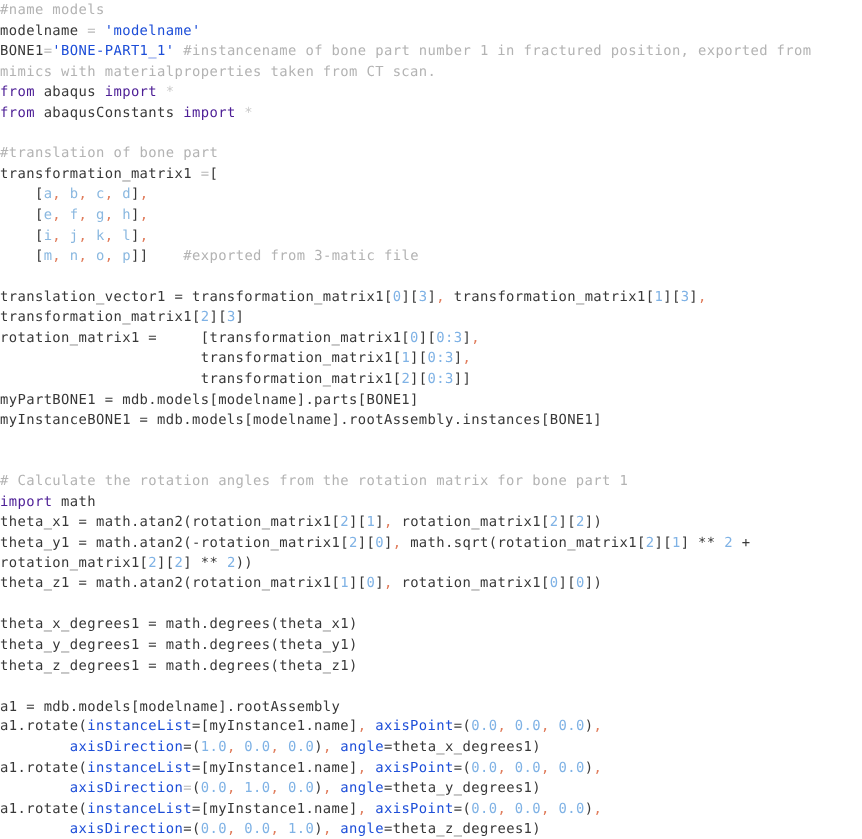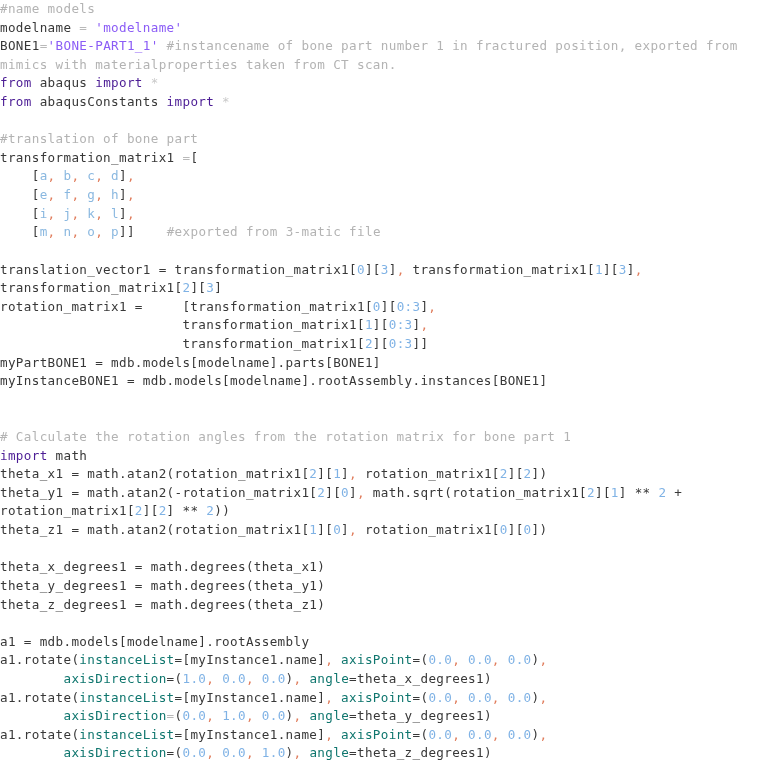--- a/index.html
+++ b/index.html
@@ -31,24 +31,24 @@
   .ln {
     display: block;
     height: 18.62px;
     white-space: pre;
     overflow: hidden;
   }
   
   .t-plain   { color: #383838; }
   .t-comment { color: #b3b3b3; }
   .t-keyword { color: #4c1d95; }
-  .t-string  { color: #8b5cf6; }
+  .t-string  { color: #1d4ed8; }
   .t-number  { color: #7fb2e5; }
   .t-var     { color: #8ab8e0; }
   .t-punct   { color: #e07b5a; }
-  .t-kwarg   { color: #0f766e; }
+  .t-kwarg   { color: #1d4ed8; }
   .t-op      { color: #b9b9b9; }
   .t-star    { color: #c9c9c9; }
 </style>
 </head>
 <body>
 
 <pre id="code-listing"><span class="ln"><span class="t-comment">#name models</span></span><span class="ln"><span class="t-plain">modelname </span><span class="t-op">=</span><span class="t-plain"> </span><span class="t-string">'modelname'</span></span><span class="ln"><span class="t-plain">BONE1</span><span class="t-op">=</span><span class="t-string">'BONE-PART1_1'</span><span class="t-comment"> #instancename of bone part number 1 in fractured position, exported from</span></span><span class="ln"><span class="t-comment">mimics with materialproperties taken from CT scan.</span></span><span class="ln"><span class="t-keyword">from</span><span class="t-plain"> abaqus </span><span class="t-keyword">import</span><span class="t-star"> *</span></span><span class="ln"><span class="t-keyword">from</span><span class="t-plain"> abaqusConstants </span><span class="t-keyword">import</span><span class="t-star"> *</span></span><span class="ln">&nbsp;</span><span class="ln"><span class="t-comment">#translation of bone part</span></span><span class="ln"><span class="t-plain">transformation_matrix1 </span><span class="t-op">=</span><span class="t-plain">[</span></span><span class="ln"><span class="t-plain">    [</span><span class="t-var">a</span><span class="t-punct">,</span><span class="t-plain"> </span><span class="t-var">b</span><span class="t-punct">,</span><span class="t-plain"> </span><span class="t-var">c</span><span class="t-punct">,</span><span class="t-plain"> </span><span class="t-var">d</span><span class="t-plain">]</span><span class="t-punct">,</span></span><span class="ln"><span class="t-plain">    [</span><span class="t-var">e</span><span class="t-punct">,</span><span class="t-plain"> </span><span class="t-var">f</span><span class="t-punct">,</span><span class="t-plain"> </span><span class="t-var">g</span><span class="t-punct">,</span><span class="t-plain"> </span><span class="t-var">h</span><span class="t-plain">]</span><span class="t-punct">,</span></span><span class="ln"><span class="t-plain">    [</span><span class="t-var">i</span><span class="t-punct">,</span><span class="t-plain"> </span><span class="t-var">j</span><span class="t-punct">,</span><span class="t-plain"> </span><span class="t-var">k</span><span class="t-punct">,</span><span class="t-plain"> </span><span class="t-var">l</span><span class="t-plain">]</span><span class="t-punct">,</span></span><span class="ln"><span class="t-plain">    [</span><span class="t-var">m</span><span class="t-punct">,</span><span class="t-plain"> </span><span class="t-var">n</span><span class="t-punct">,</span><span class="t-plain"> </span><span class="t-var">o</span><span class="t-punct">,</span><span class="t-plain"> </span><span class="t-var">p</span><span class="t-plain">]]</span><span class="t-comment">    #exported from 3-matic file</span></span><span class="ln">&nbsp;</span><span class="ln"><span class="t-plain">translation_vector1 = transformation_matrix1[</span><span class="t-number">0</span><span class="t-plain">][</span><span class="t-number">3</span><span class="t-plain">]</span><span class="t-punct">,</span><span class="t-plain"> transformation_matrix1[</span><span class="t-number">1</span><span class="t-plain">][</span><span class="t-number">3</span><span class="t-plain">]</span><span class="t-punct">,</span></span><span class="ln"><span class="t-plain">transformation_matrix1[</span><span class="t-number">2</span><span class="t-plain">][</span><span class="t-number">3</span><span class="t-plain">]</span></span><span class="ln"><span class="t-plain">rotation_matrix1 =     [transformation_matrix1[</span><span class="t-number">0</span><span class="t-plain">][</span><span class="t-number">0:3</span><span class="t-plain">]</span><span class="t-punct">,</span></span><span class="ln"><span class="t-plain">                       transformation_matrix1[</span><span class="t-number">1</span><span class="t-plain">][</span><span class="t-number">0:3</span><span class="t-plain">]</span><span class="t-punct">,</span></span><span class="ln"><span class="t-plain">                       transformation_matrix1[</span><span class="t-number">2</span><span class="t-plain">][</span><span class="t-number">0:3</span><span class="t-plain">]]</span></span><span class="ln"><span class="t-plain">myPartBONE1 = mdb.models[modelname].parts[BONE1]</span></span><span class="ln"><span class="t-plain">myInstanceBONE1 = mdb.models[modelname].rootAssembly.instances[BONE1]</span></span><span class="ln">&nbsp;</span><span class="ln">&nbsp;</span><span class="ln"><span class="t-comment"># Calculate the rotation angles from the rotation matrix for bone part 1</span></span><span class="ln"><span class="t-keyword">import</span><span class="t-plain"> math</span></span><span class="ln"><span class="t-plain">theta_x1 = math.atan2(rotation_matrix1[</span><span class="t-number">2</span><span class="t-plain">][</span><span class="t-number">1</span><span class="t-plain">]</span><span class="t-punct">,</span><span class="t-plain"> rotation_matrix1[</span><span class="t-number">2</span><span class="t-plain">][</span><span class="t-number">2</span><span class="t-plain">])</span></span><span class="ln"><span class="t-plain">theta_y1 = math.atan2(-rotation_matrix1[</span><span class="t-number">2</span><span class="t-plain">][</span><span class="t-number">0</span><span class="t-plain">]</span><span class="t-punct">,</span><span class="t-plain"> math.sqrt(rotation_matrix1[</span><span class="t-number">2</span><span class="t-plain">][</span><span class="t-number">1</span><span class="t-plain">] ** </span><span class="t-number">2</span><span class="t-plain"> +</span></span><span class="ln"><span class="t-plain">rotation_matrix1[</span><span class="t-number">2</span><span class="t-plain">][</span><span class="t-number">2</span><span class="t-plain">] ** </span><span class="t-number">2</span><span class="t-plain">))</span></span><span class="ln"><span class="t-plain">theta_z1 = math.atan2(rotation_matrix1[</span><span class="t-number">1</span><span class="t-plain">][</span><span class="t-number">0</span><span class="t-plain">]</span><span class="t-punct">,</span><span class="t-plain"> rotation_matrix1[</span><span class="t-number">0</span><span class="t-plain">][</span><span class="t-number">0</span><span class="t-plain">])</span></span><span class="ln">&nbsp;</span><span class="ln"><span class="t-plain">theta_x_degrees1 = math.degrees(theta_x1)</span></span><span class="ln"><span class="t-plain">theta_y_degrees1 = math.degrees(theta_y1)</span></span><span class="ln"><span class="t-plain">theta_z_degrees1 = math.degrees(theta_z1)</span></span><span class="ln">&nbsp;</span><span class="ln"><span class="t-plain">a1 = mdb.models[modelname].rootAssembly</span></span><span class="ln"><span class="t-plain">a1.rotate(</span><span class="t-kwarg">instanceList</span><span class="t-plain">=[myInstance1.name]</span><span class="t-punct">,</span><span class="t-plain"> </span><span class="t-kwarg">axisPoint</span><span class="t-plain">=(</span><span class="t-number">0.0</span><span class="t-punct">,</span><span class="t-plain"> </span><span class="t-number">0.0</span><span class="t-punct">,</span><span class="t-plain"> </span><span class="t-number">0.0</span><span class="t-plain">)</span><span class="t-punct">,</span></span><span class="ln"><span class="t-plain">        </span><span class="t-kwarg">axisDirection</span><span class="t-plain">=(</span><span class="t-number">1.0</span><span class="t-punct">,</span><span class="t-plain"> </span><span class="t-number">0.0</span><span class="t-punct">,</span><span class="t-plain"> </span><span class="t-number">0.0</span><span class="t-plain">)</span><span class="t-punct">,</span><span class="t-plain"> </span><span class="t-kwarg">angle</span><span class="t-plain">=theta_x_degrees1)</span></span><span class="ln"><span class="t-plain">a1.rotate(</span><span class="t-kwarg">instanceList</span><span class="t-plain">=[myInstance1.name]</span><span class="t-punct">,</span><span class="t-plain"> </span><span class="t-kwarg">axisPoint</span><span class="t-plain">=(</span><span class="t-number">0.0</span><span class="t-punct">,</span><span class="t-plain"> </span><span class="t-number">0.0</span><span class="t-punct">,</span><span class="t-plain"> </span><span class="t-number">0.0</span><span class="t-plain">)</span><span class="t-punct">,</span></span><span class="ln"><span class="t-plain">        </span><span class="t-kwarg">axisDirection</span><span class="t-op">=</span><span class="t-plain">(</span><span class="t-number">0.0</span><span class="t-punct">,</span><span class="t-plain"> </span><span class="t-number">1.0</span><span class="t-punct">,</span><span class="t-plain"> </span><span class="t-number">0.0</span><span class="t-plain">)</span><span class="t-punct">,</span><span class="t-plain"> </span><span class="t-kwarg">angle</span><span class="t-plain">=theta_y_degrees1)</span></span><span class="ln"><span class="t-plain">a1.rotate(</span><span class="t-kwarg">instanceList</span><span class="t-plain">=[myInstance1.name]</span><span class="t-punct">,</span><span class="t-plain"> </span><span class="t-kwarg">axisPoint</span><span class="t-plain">=(</span><span class="t-number">0.0</span><span class="t-punct">,</span><span class="t-plain"> </span><span class="t-number">0.0</span><span class="t-punct">,</span><span class="t-plain"> </span><span class="t-number">0.0</span><span class="t-plain">)</span><span class="t-punct">,</span></span><span class="ln"><span class="t-plain">        </span><span class="t-kwarg">axisDirection</span><span class="t-plain">=(</span><span class="t-number">0.0</span><span class="t-punct">,</span><span class="t-plain"> </span><span class="t-number">0.0</span><span class="t-punct">,</span><span class="t-plain"> </span><span class="t-number">1.0</span><span class="t-plain">)</span><span class="t-punct">,</span><span class="t-plain"> </span><span class="t-kwarg">angle</span><span class="t-plain">=theta_z_degrees1)</span></span><span class="ln"></span></pre>
 
 </body></html>

